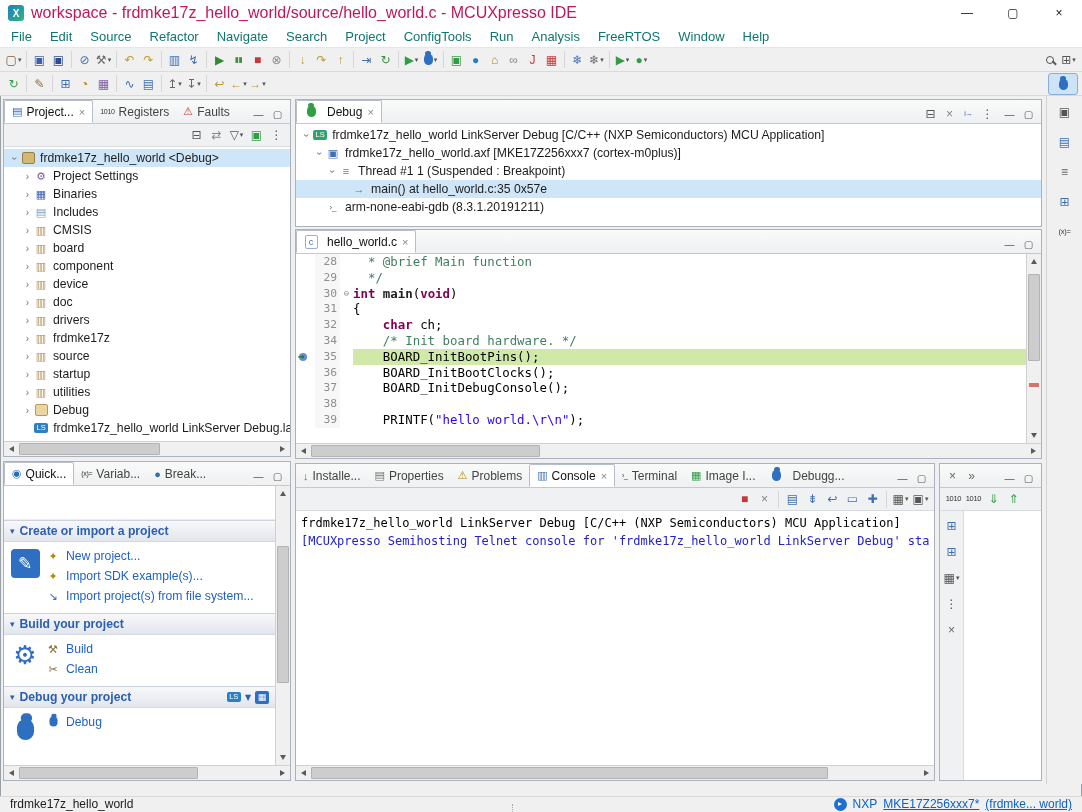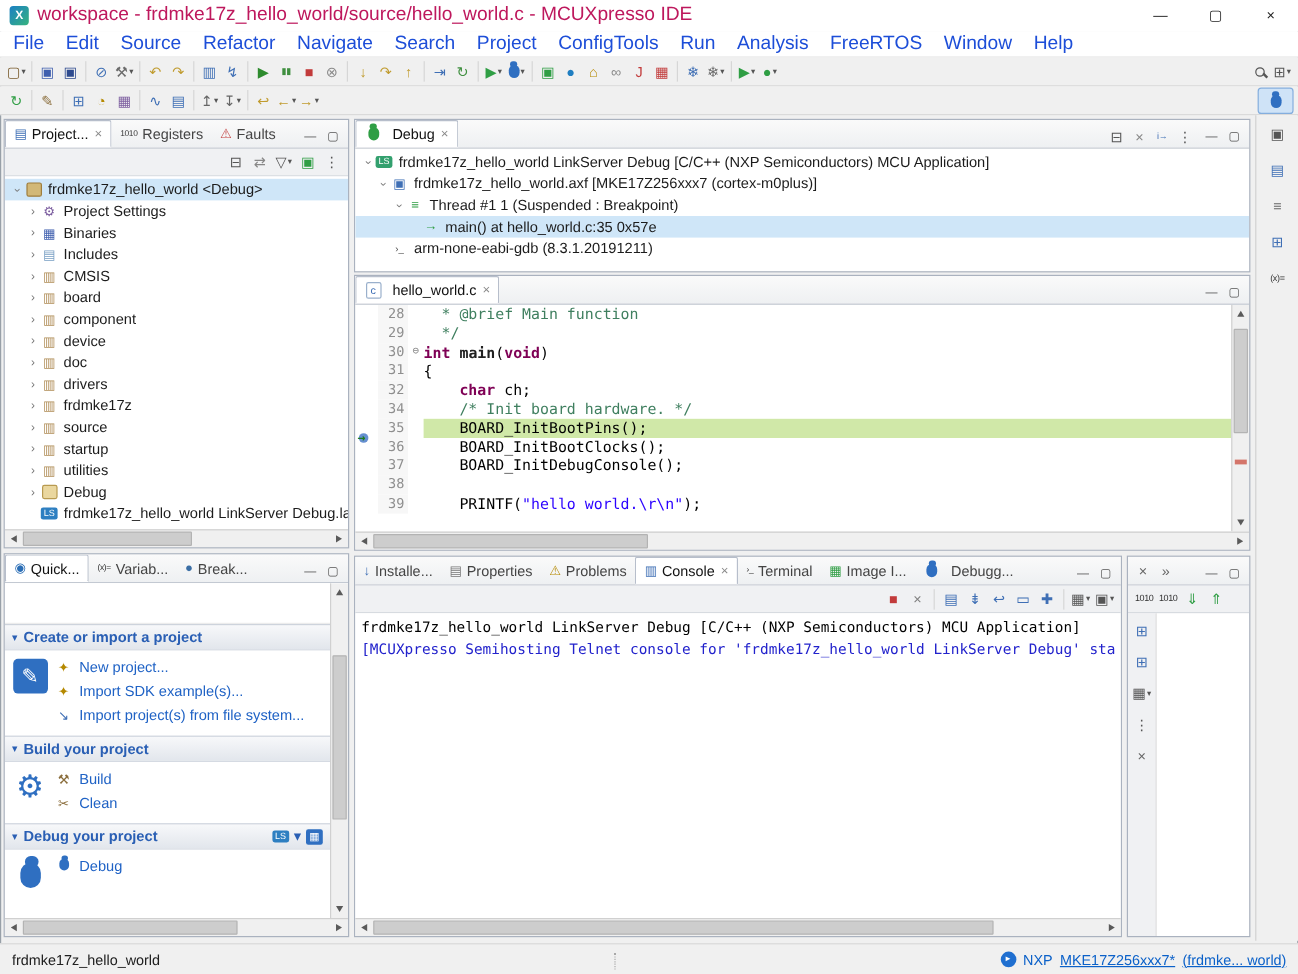--- a/index.html
+++ b/index.html
@@ -8,21 +8,21 @@
      font-family:"Liberation Sans","DejaVu Sans",sans-serif;font-size:12px;
      box-shadow:inset 0 0 0 1px #98a0a8;}
 
 .titlebar{height:26px;background:#fff;display:flex;align-items:center;padding-left:8px;}
 .appicon{width:16px;height:16px;border-radius:3px;background:linear-gradient(135deg,#1b7fc4,#36b37e);
         color:#fff;font-size:10px;font-weight:bold;display:flex;align-items:center;justify-content:center;margin-right:7px;flex:none;}
 .title-text{font-size:16px;color:#be185d;white-space:nowrap;}
 .win-controls{margin-left:auto;display:flex;height:100%;}
 .win-btn{width:46px;display:flex;align-items:center;justify-content:center;font-size:12px;color:#222;}
 .menubar{height:22px;background:#fff;display:flex;align-items:center;padding-left:2px;border-bottom:1px solid #e6e6e6;}
-.menu-item{padding:2px 9px;font-size:16px;color:#1d4ed8;white-space:nowrap;}
+.menu-item{padding:2px 9px;font-size:13px;color:#0f766e;white-space:nowrap;}
 .toolbar{height:24px;display:flex;align-items:center;padding:0 4px;background:#f0f0f0;border-bottom:1px solid #dadada;}
 .ic{min-width:19px;height:19px;display:inline-flex;align-items:center;justify-content:center;border-radius:3px;padding:0 1px;flex:none;}
 .ic .g{font-size:12px;line-height:1;}
 .ic .g.small{font-size:7.5px;letter-spacing:-0.3px;}
 .ic .dd{font-size:7px;color:#555;margin-left:1px;}
 .sep{width:1px;height:17px;background:#d6d6d6;margin:0 3px;display:inline-block;flex:none;}
 .bugshape{position:relative;width:9px;height:11px;border-radius:5px;display:inline-block;background:#2f6fc1;}
 .bugshape:before{content:"";position:absolute;top:-3px;left:1.5px;width:6px;height:5px;border-radius:3px;background:inherit;}
 .mag{width:8px;height:8px;border:1.5px solid #555;border-radius:50%;position:relative;display:inline-block;}
 .mag:after{content:"";position:absolute;width:5px;height:1.5px;background:#555;transform:rotate(45deg);right:-4px;bottom:-1px;}
@@ -67,21 +67,21 @@
 .htrack{flex:1;position:relative;height:100%;}
 .htrack .sthumb{position:absolute;top:1px;bottom:1px;background:#cdcdcd;border:1px solid #b3b3b3;border-radius:1px;}
 .vtrack{flex:1;position:relative;width:100%;}
 .vtrack .sthumb{position:absolute;left:1px;right:1px;background:#cdcdcd;border:1px solid #b3b3b3;border-radius:1px;}
 .ov-mark{position:absolute;left:2px;right:2px;height:4px;}
 .ov-mark.red{background:#d4756a;}
 
 .editor-mid{flex:1;display:flex;overflow:hidden;}
 .codearea{flex:1;display:flex;flex-direction:column;background:#fff;overflow:hidden;
           font-family:"DejaVu Sans Mono","Liberation Mono",monospace;}
-.cline{display:flex;height:15.8px;flex:none;align-items:center;}
+.cline{display:flex;height:15.8px;flex:none;align-items:flex-start;}
 .cl-ann{width:15px;flex:none;position:relative;background:#f7f7f7;}
 .cl-diff{width:4px;flex:none;}
 .cl-diff.chg{background:#79c6c0;}
 .cl-num{width:25px;flex:none;text-align:right;padding-right:3px;color:#8e8e8e;font-size:11.3px;background:#f7f7f7;line-height:15.8px;}
 .cl-fold{width:13px;flex:none;text-align:center;color:#888;font-size:9px;background:#fff;line-height:15.8px;}
 .cl-code{flex:1;white-space:pre;font-size:12.4px;line-height:15.8px;}
 .cline.cur .cl-code,.cline.cur .cl-fold{background:#d0e8a8;}
 .cmt{color:#3F7F5F;} .kw{color:#7F0055;font-weight:bold;} .str{color:#2A00FF;} .fn{font-weight:bold;} .pl{color:#000;}
 .bp-dot{position:absolute;left:3px;top:4px;width:8px;height:8px;border-radius:50%;background:#3e73c4;opacity:.8;}
 .ip-arrow{position:absolute;left:2px;top:1px;color:#1f7a1f;font-weight:bold;font-size:11px;}
@@ -108,22 +108,22 @@
   font-family:"DejaVu Sans Mono","Liberation Mono",monospace;font-size:12px;}
 .console-line{white-space:nowrap;line-height:18px;}
 
 .mem-left{display:flex;align-items:center;height:100%;padding-left:3px;}
 .mem-body{flex:1;display:flex;overflow:hidden;}
 .mem-side{width:24px;background:#f0f1f3;border-right:1px solid #dcdcdc;display:flex;flex-direction:column;align-items:center;gap:7px;padding-top:5px;}
 .mem-content{flex:1;background:#fff;}
 .right-strip{position:absolute;right:0;top:0;width:36px;bottom:0;background:#f0f0f0;border-left:1px solid #d2d2d2;
   display:flex;flex-direction:column;align-items:center;gap:11px;padding-top:6px;}
 
-.statusbar{position:absolute;left:0;right:0;bottom:0;height:26px;background:#f0f0f0;border-top:1px solid #d9d9d9;
-  display:flex;align-items:center;padding:0 10px;font-size:12px;}
+.statusbar{position:absolute;left:0;right:0;bottom:0;height:16px;background:#f0f0f0;border-top:1px solid #d9d9d9;
+  display:flex;align-items:flex-start;padding:0 10px;font-size:12px;}
 .status-grip{position:absolute;left:512px;top:7px;height:14px;border-left:1px dotted #a8a8a8;width:2px;}
 .status-links{margin-left:auto;display:flex;align-items:center;gap:6px;}
 .slink{color:#0b61c9;}
 .slink.u{text-decoration:underline;}
 .nxp-dot{width:13px;height:13px;border-radius:50%;background:#1f6fd0;position:relative;flex:none;}
 .nxp-dot:after{content:"";position:absolute;left:4px;top:4px;border-top:2.5px solid transparent;border-bottom:2.5px solid transparent;border-left:4px solid #fff;}
 </style>
 </head>
 <body>
 

